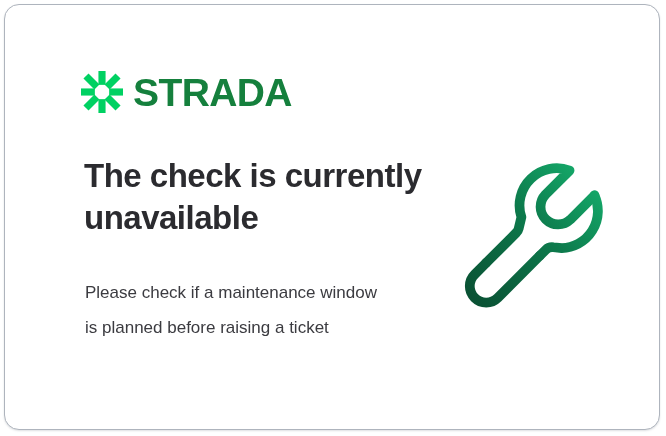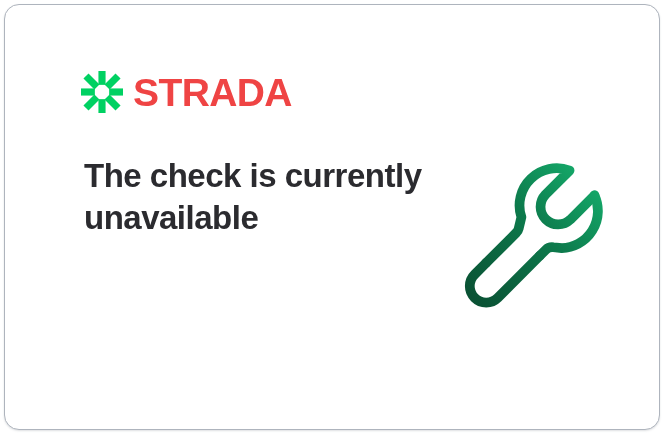--- a/index.html
+++ b/index.html
@@ -49,21 +49,21 @@
   .logo-mark {
     width: 42px;
     height: 42px;
     display: block;
     flex: none;
   }
   .logo-word {
     font-size: 39px;
     font-weight: bold;
     letter-spacing: -0.6px;
-    color: #ef4444;
+    color: #15803d;
     line-height: 1;
     white-space: nowrap;
     font-family: "Liberation Sans", sans-serif;
   }
 
   
   .headline {
     position: absolute;
     left: 79px;
     top: 150px;
@@ -122,20 +122,21 @@
           <rect x="41.5" y="67" width="17" height="37" transform="rotate(45 50 50)"></rect>
           <rect x="41.5" y="-4" width="17" height="37" transform="rotate(-45 50 50)"></rect>
           <rect x="41.5" y="67" width="17" height="37" transform="rotate(-45 50 50)"></rect>
         </g>
       </svg>
       <span class="logo-word">STRADA</span>
     </div>
 
     <h1 class="headline">The check is currently unavailable</h1>
 
+    <p class="body-copy">Please check if a maintenance window is planned before raising a ticket</p>
 
     <svg class="wrench" viewBox="0 0 100 100" aria-hidden="true">
       <defs>
         <linearGradient id="wrenchGrad" x1="10" y1="92" x2="92" y2="12" gradientUnits="userSpaceOnUse">
           <stop offset="0" stop-color="#0a5234"></stop>
           <stop offset="0.55" stop-color="#0d7a4c"></stop>
           <stop offset="1" stop-color="#15ad6c"></stop>
         </linearGradient>
       </defs>
       <g fill="none" stroke="url(#wrenchGrad)" stroke-width="6.4" stroke-linecap="round" stroke-linejoin="round">

